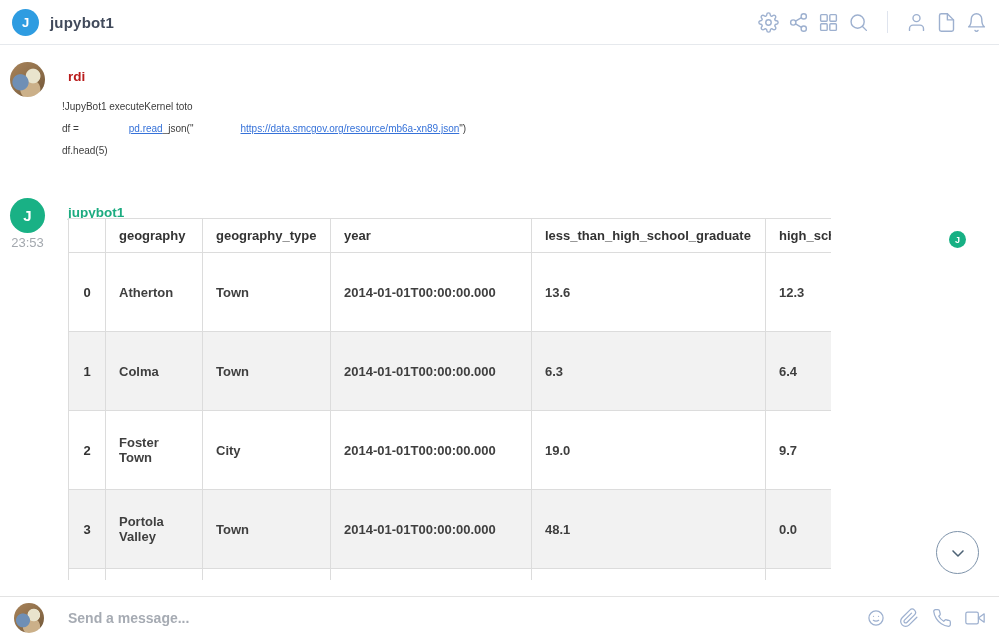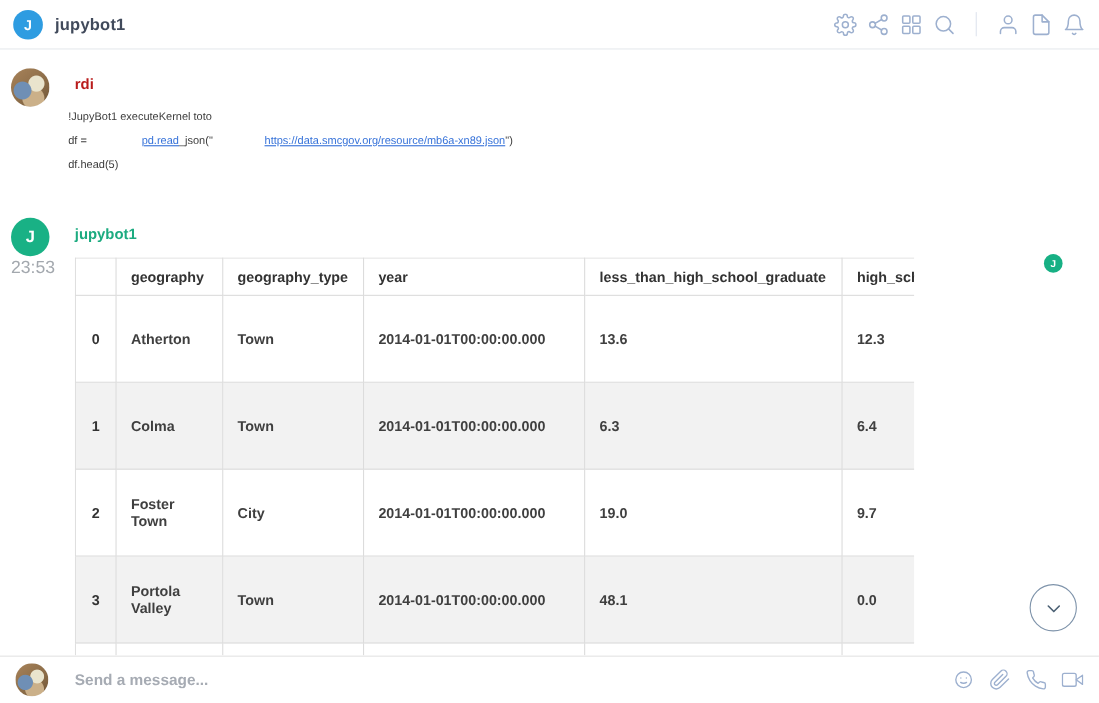--- a/index.html
+++ b/index.html
@@ -30,30 +30,30 @@
     radial-gradient(circle at 30% 58%, #6f8fb5 0 24%, rgba(0,0,0,0) 27%),
     radial-gradient(circle at 66% 40%, #e9e4cd 0 22%, rgba(0,0,0,0) 25%),
     radial-gradient(circle at 58% 78%, #cbb089 0 28%, rgba(0,0,0,0) 31%),
     linear-gradient(140deg, #a8835a 0%, #8a6b47 60%, #6e5436 100%); }
   .avatar-bot { background:#19b185; color:#fff; font-weight:bold; font-size:15px;
     display:flex; align-items:center; justify-content:center; }
   .msg-name { position:absolute; left:68px; top:7px; font-size:13.5px; font-weight:bold; cursor:pointer; }
   .name-rdi { color:#b91c1c; }
   .name-bot { color:#1cab80; }
   .msg-time { position:absolute; left:10px; top:37px; width:35px; text-align:center;
-    font-size:16px; color:#a3a8ae; }
+    font-size:13px; color:#a3a8ae; }
   .msg-lines { position:absolute; left:62px; top:34px; font-size:10px; color:#3c3c3c; }
   .msg-line { line-height:22px; white-space:pre; }
   .msg-link { color:#3672d9; text-decoration:underline; cursor:pointer;margin-left:47px; }
 
   .msg-rdi { top:17px; height:140px; }
   .msg-bot { top:153px; }
 
   
-  .table-clip { position:absolute; left:68px; top:36px; width:763px; height:362px;
+  .table-clip { position:absolute; left:68px; top:20px; width:763px; height:362px;
     overflow:hidden; }
   table.df { border-collapse:collapse; table-layout:fixed; width:877px;
     font-size:13px; color:#3f3f3f; background:#fff; }
   table.df col.c0 { width:37px; }  table.df col.c1 { width:97px; }
   table.df col.c2 { width:128px; } table.df col.c3 { width:201px; }
   table.df col.c4 { width:234px; } table.df col.c5 { width:180px; }
   table.df th, table.df td { border:1px solid #dcdcdc; padding:0 13px;
     text-align:left; vertical-align:middle;font-weight:bold; }
   table.df thead tr { height:34px; }
   table.df thead th { font-weight:bold; color:#333; white-space:nowrap; overflow:hidden; }

